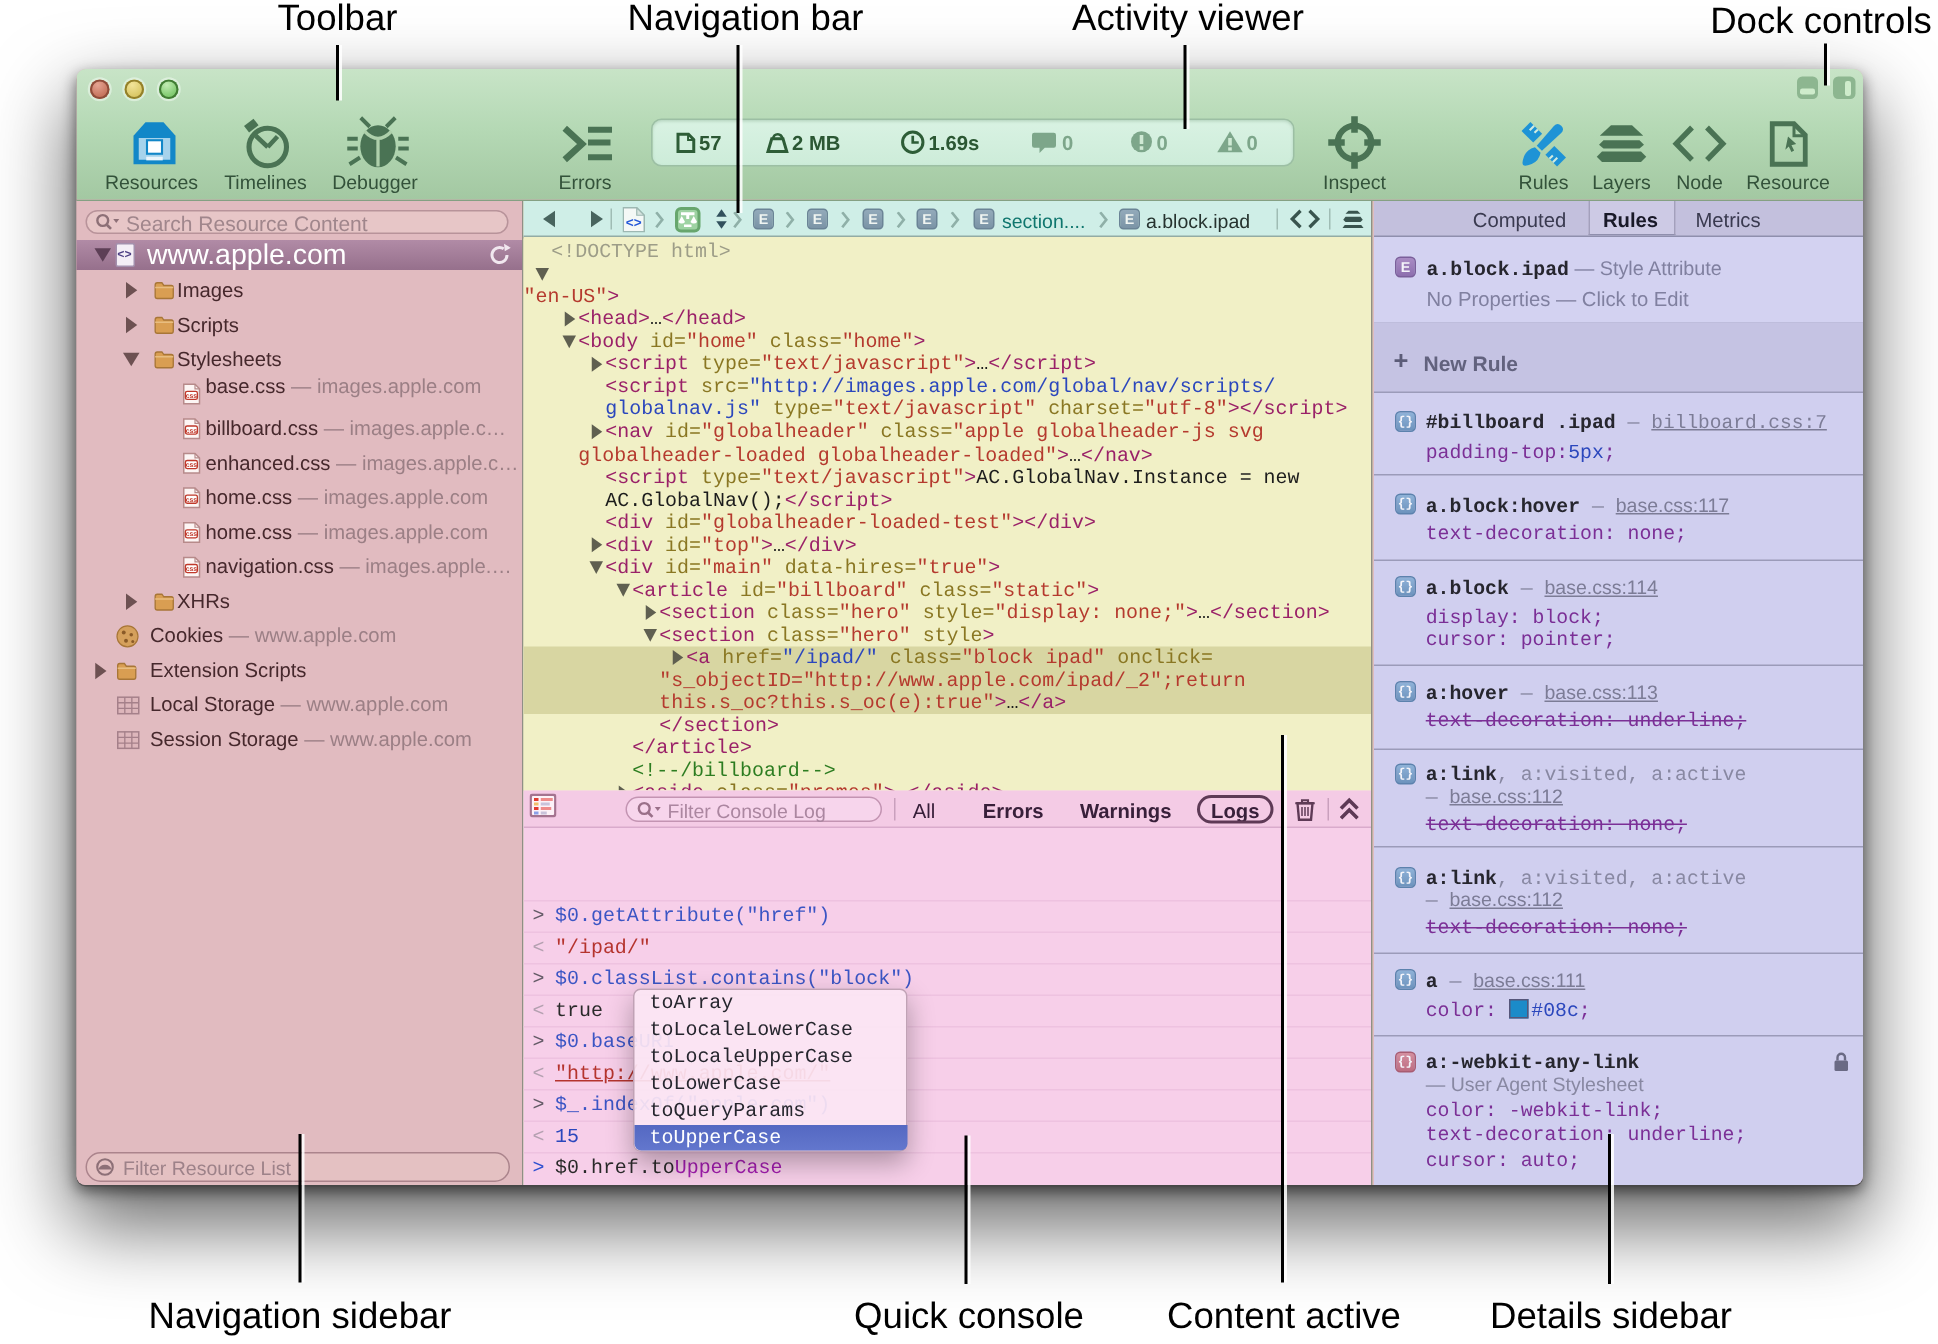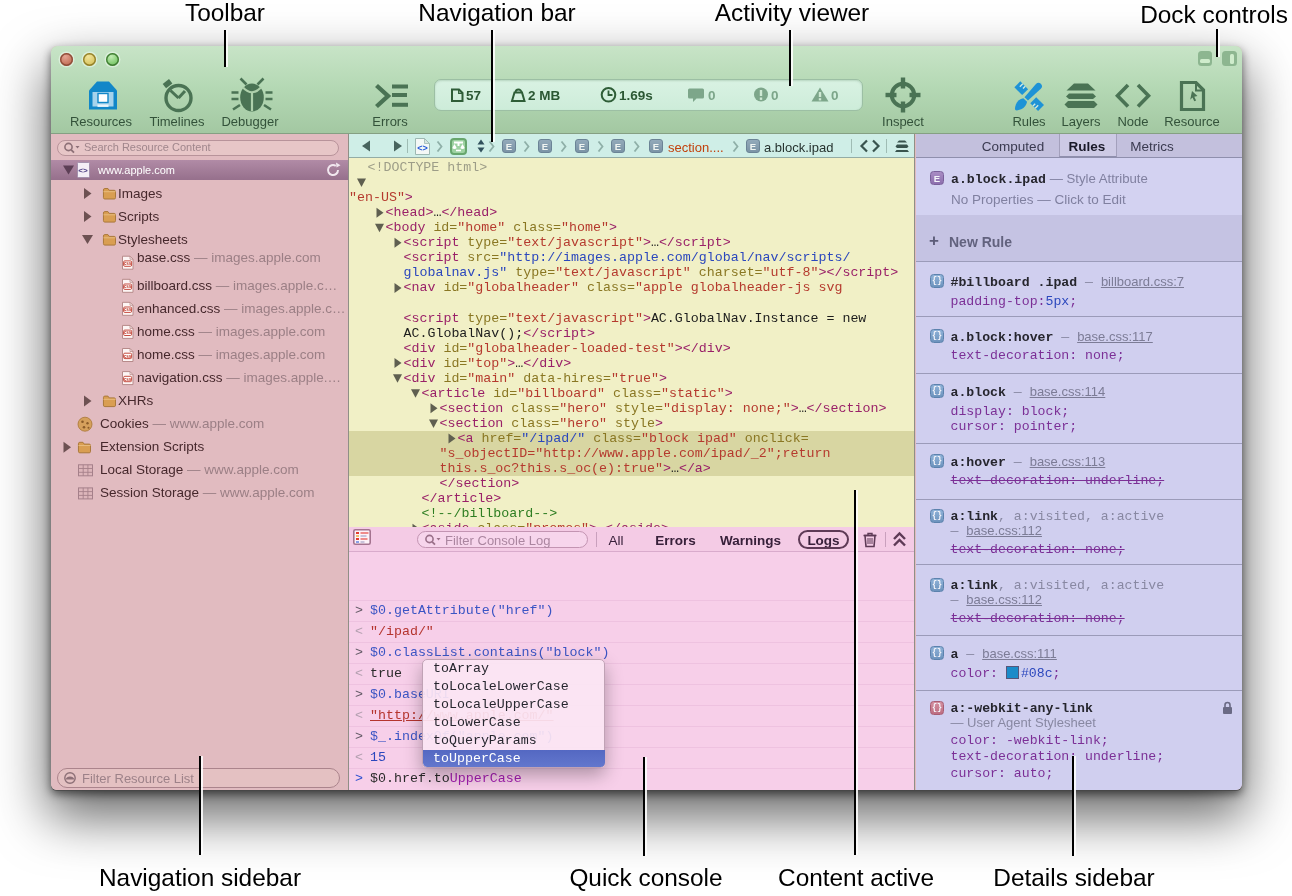--- a/index.html
+++ b/index.html
@@ -171,33 +171,33 @@
       <div class="abs" style="left:415px;top:42px;font-size:13.5px;font-weight:bold;color:#2b5733">57</div>
       <div class="abs" style="left:477px;top:42px;font-size:13.5px;font-weight:bold;color:#2b5733">2 MB</div>
       <div class="abs" style="left:568px;top:42px;font-size:13.5px;font-weight:bold;color:#2b5733">1.69s</div>
       <div class="abs" style="left:657px;top:42px;font-size:13.5px;font-weight:bold;color:#7da68a">0</div>
       <div class="abs" style="left:720px;top:42px;font-size:13.5px;font-weight:bold;color:#7da68a">0</div>
       <div class="abs" style="left:780px;top:42px;font-size:13.5px;font-weight:bold;color:#7da68a">0</div>
     </div>
     <div id="sidebarL">
 
       <div class="abs" style="left:6px;top:5.5px;width:282px;height:16.5px;border-radius:8.5px;background:#e7c6c7;border:1px solid #b8939a"></div>
-      <div class="abs" style="left:33px;top:7px;font-size:11px;color:#a0868c">Search Resource Content</div>
+      <div class="abs" style="left:33px;top:7px;font-size:14px;color:#a0868c">Search Resource Content</div>
       <svg class="abs" style="left:12px;top:8px" width="20" height="12" viewBox="0 0 20 12">
         <circle cx="5.5" cy="5" r="3.6" fill="none" stroke="#8d7077" stroke-width="1.6"></circle>
         <path d="M8.2,7.8 L11,10.6" stroke="#8d7077" stroke-width="1.8"></path>
         <path d="M12.5,4 l4,0 l-2,2.6 Z" fill="#8d7077"></path>
       </svg>
 
       <div class="abs" style="left:0;top:26px;width:297px;height:19.5px;background:linear-gradient(#b18ba6,#96708c)"></div>
       <svg class="abs" style="left:11px;top:30px" width="13" height="12" viewBox="0 0 13 12">
         <path d="M1,1.5 L12,1.5 L6.5,10.5 Z" fill="#5d3f56"></path>
       </svg>
       <div class="abs" style="left:25.5px;top:27.5px;width:13px;height:16px;background:#f4eef6;border-radius:1.5px;border:1px solid #a390ad;font-family:'Liberation Mono',monospace;font-size:8px;color:#4b3d82;text-align:center;line-height:16px;font-weight:bold">&lt;&gt;</div>
-      <div class="srow" style="left:47px;top:28.5px;color:#fff;font-size:11px">www.apple.com</div>
+      <div class="srow" style="left:47px;top:28.5px;color:#fff;font-size:19px">www.apple.com</div>
       <svg class="abs" style="left:274px;top:28px" width="16" height="16" viewBox="0 0 16 16">
         <path d="M13,8 a5,5 0 1 1 -2.2,-4.1" fill="none" stroke="#f1e7ef" stroke-width="2"></path>
         <path d="M11,0.5 L11.5,5.5 L15.5,3.2 Z" fill="#f1e7ef"></path>
       </svg>
       <svg class="abs" style="left:0;top:0" width="297" height="656" viewBox="0 0 297 656">
         <path d="M33,54.0 L40.5,59.5 L33,65.0 Z" fill="#6d5152"></path>
         <g transform="translate(52,53.5)">
           <g transform="scale(0.9,1)">
             <path d="M0.5,2.5 q0,-1.5 1.5,-1.5 h3.5 l1.4,1.8 h5.6 q1.4,0 1.4,1.5 V10 q0,1.5 -1.4,1.5 H2 q-1.5,0 -1.5,-1.5 Z" fill="#d99e52" stroke="#a87637" stroke-width="1"></path>
             <path d="M0.5,4.2 h13.4" stroke="#e8bd80" stroke-width="1"></path>
@@ -343,21 +343,21 @@
         </svg>
         <svg class="abs" style="left:211px;top:6.5px" width="7" height="11" viewBox="0 0 7 11">
           <path d="M1.5,0.5 L5.5,5.5 L1.5,10.5" fill="none" stroke="#8fb0a8" stroke-width="1.8"></path>
         </svg>
         <svg class="abs" style="left:247.5px;top:6.5px" width="7" height="11" viewBox="0 0 7 11">
           <path d="M1.5,0.5 L5.5,5.5 L1.5,10.5" fill="none" stroke="#8fb0a8" stroke-width="1.8"></path>
         </svg>
         <svg class="abs" style="left:284px;top:6.5px" width="7" height="11" viewBox="0 0 7 11">
           <path d="M1.5,0.5 L5.5,5.5 L1.5,10.5" fill="none" stroke="#8fb0a8" stroke-width="1.8"></path>
         </svg>
-        <div class="abs" style="left:319px;top:5.5px;font-size:13px;color:#c2410c">section....</div>
+        <div class="abs" style="left:319px;top:5.5px;font-size:13px;color:#0f766e">section....</div>
         <svg class="abs" style="left:383px;top:6.5px" width="7" height="11" viewBox="0 0 7 11">
           <path d="M1.5,0.5 L5.5,5.5 L1.5,10.5" fill="none" stroke="#8fb0a8" stroke-width="1.8"></path>
         </svg>
         <div class="abs" style="left:397px;top:5px;width:14px;height:14px;border-radius:3px;background:linear-gradient(#93aaba,#7b94a6);border:1px solid #6b8496;color:#f0f5f2;font-size:9.5px;font-weight:bold;text-align:center;line-height:13.5px">E</div>
         <div class="abs" style="left:415px;top:5.5px;font-size:13px;color:#26332f">a.block.ipad</div>
         <div class="abs" style="left:502px;top:5px;width:1px;height:14px;background:#9fbcb4"></div>
         <svg class="abs" style="left:510px;top:5px" width="22" height="14" viewBox="0 0 22 14">
 <path d="M8,1.5 L2.5,7 L8,12.5 M14,1.5 L19.5,7 L14,12.5" fill="none" stroke="#39544e" stroke-width="2.2"></path>
         </svg>
         <div class="abs" style="left:537px;top:5px;width:1px;height:14px;background:#9fbcb4"></div>
@@ -370,20 +370,21 @@
       <div id="content">
         <div class="abs" style="left:0;top:272px;width:565px;height:45px;background:#d8d6a2"></div>
         <div class="code" style="left:18.5px;top:1.0px"><span class="doc">&lt;!DOCTYPE html&gt;</span></div>
         <div class="code" style="left:0px;top:31.1px"><span class="val">"en-US"</span><span class="tag">&gt;</span></div>
         <div class="code" style="left:36.5px;top:46.2px"><span class="tag">&lt;head&gt;</span>…<span class="tag">&lt;/head&gt;</span></div>
         <div class="code" style="left:36.5px;top:61.2px"><span class="tag">&lt;body </span><span class="attr">id=</span><span class="val">"home"</span><span class="attr"> class=</span><span class="val">"home"</span><span class="tag">&gt;</span></div>
         <div class="code" style="left:54.5px;top:76.2px"><span class="tag">&lt;script </span><span class="attr">type=</span><span class="val">"text/javascript"</span><span class="tag">&gt;</span>…<span class="tag">&lt;/script&gt;</span></div>
         <div class="code" style="left:54.5px;top:91.3px"><span class="tag">&lt;script </span><span class="attr">src=</span><span class="lnk">"http://images.apple.com/global/nav/scripts/</span></div>
         <div class="code" style="left:54.5px;top:106.4px"><span class="lnk">globalnav.js"</span><span class="attr"> type=</span><span class="val">"text/javascript"</span><span class="attr"> charset=</span><span class="val">"utf-8"</span><span class="tag">&gt;&lt;/script&gt;</span></div>
         <div class="code" style="left:54.5px;top:121.4px"><span class="tag">&lt;nav </span><span class="attr">id=</span><span class="val">"globalheader"</span><span class="attr"> class=</span><span class="val">"apple globalheader-js svg</span></div>
+        <div class="code" style="left:36.5px;top:136.5px"><span class="val">globalheader-loaded globalheader-loaded"</span><span class="tag">&gt;</span>…<span class="tag">&lt;/nav&gt;</span></div>
         <div class="code" style="left:54.5px;top:151.5px"><span class="tag">&lt;script </span><span class="attr">type=</span><span class="val">"text/javascript"</span><span class="tag">&gt;</span>AC.GlobalNav.Instance = new</div>
         <div class="code" style="left:54.5px;top:166.6px">AC.GlobalNav();<span class="tag">&lt;/script&gt;</span></div>
         <div class="code" style="left:54.5px;top:181.6px"><span class="tag">&lt;div </span><span class="attr">id=</span><span class="val">"globalheader-loaded-test"</span><span class="tag">&gt;&lt;/div&gt;</span></div>
         <div class="code" style="left:54.5px;top:196.6px"><span class="tag">&lt;div </span><span class="attr">id=</span><span class="val">"top"</span><span class="tag">&gt;</span>…<span class="tag">&lt;/div&gt;</span></div>
         <div class="code" style="left:54.5px;top:211.7px"><span class="tag">&lt;div </span><span class="attr">id=</span><span class="val">"main"</span><span class="attr"> data-hires=</span><span class="val">"true"</span><span class="tag">&gt;</span></div>
         <div class="code" style="left:72.5px;top:226.8px"><span class="tag">&lt;article </span><span class="attr">id=</span><span class="val">"billboard"</span><span class="attr"> class=</span><span class="val">"static"</span><span class="tag">&gt;</span></div>
         <div class="code" style="left:90.5px;top:241.8px"><span class="tag">&lt;section </span><span class="attr">class=</span><span class="val">"hero"</span><span class="attr"> style=</span><span class="val">"display: none;"</span><span class="tag">&gt;</span>…<span class="tag">&lt;/section&gt;</span></div>
         <div class="code" style="left:90.5px;top:256.9px"><span class="tag">&lt;section </span><span class="attr">class=</span><span class="val">"hero"</span><span class="attr"> style</span><span class="tag">&gt;</span></div>
         <div class="code" style="left:108.5px;top:271.9px"><span class="tag">&lt;a </span><span class="attr">href=</span><span class="lnk">"/ipad/"</span><span class="attr"> class=</span><span class="val">"block ipad"</span><span class="attr"> onclick=</span></div>
         <div class="code" style="left:90.5px;top:286.9px"><span class="val">"s_objectID="http://www.apple.com/ipad/_2";return</span></div>
@@ -488,21 +489,21 @@
       <div class="abs" style="left:0;top:24px;width:326px;height:56.5px;background:#d3d2f1"></div>
       <div class="badge" style="left:14px;top:37px;background:linear-gradient(#a98cc4,#8d6fae);border:1px solid #7a5f9a">E</div>
       <div class="abs mono" style="left:35px;top:37px;font-size:13.2px;font-weight:bold;color:#26262e;white-space:pre">a.block.ipad<span class="rs-gray" style="font-family:'Liberation Sans';font-weight:normal;color:#8080a0"> — Style Attribute</span></div>
       <div class="abs" style="left:35px;top:57.5px;font-size:13.5px;color:#8080a0">No Properties — Click to Edit</div>
       <div class="rsec-div" style="top:80.5px"></div>
       <div class="abs" style="left:0;top:81px;width:326px;height:46.5px;background:#c5c3e3"></div>
       <div class="abs" style="left:13px;top:97px;font-size:17px;font-weight:bold;color:#5c5c78">+</div>
       <div class="abs" style="left:33px;top:100px;font-size:14px;font-weight:bold;color:#62627e">New Rule</div>
       <div class="rsec-div" style="top:127.4px"></div>
       <div class="badge" style="left:14px;top:140px;background:linear-gradient(#8fb2d8,#6d93bd);border:1px solid #5c82ad;font-size:8.5px;font-family:'Liberation Mono',monospace">{}</div>
-      <div class="abs mono" style="left:34.5px;top:139.8px;font-size:13.2px;white-space:pre"><span style="color:#26262e;font-weight:bold">#billboard .ipad</span><span style="color:#8888a2"> — </span><span style="color:#7c7c96;text-decoration:underline;font-family:Liberation Sans, sans-serif;font-size:13px">billboard.css:7</span></div>
+      <div class="abs mono" style="left:34.5px;top:139.8px;font-size:13.2px;white-space:pre"><span style="color:#26262e;font-weight:bold">#billboard .ipad</span><span style="color:#8888a2"> — </span><span style="color:#7c7c96;text-decoration:underline;font-family:Liberation Mono, monospace;font-size:13px">billboard.css:7</span></div>
       <div class="abs mono" style="left:34.5px;top:160px;font-size:13.2px;white-space:pre;color:#7b2f96">padding-top:<span style="color:#2b47bd">5px</span>;</div>
       <div class="rsec-div" style="top:181.5px"></div>
       <div class="badge" style="left:14px;top:195px;background:linear-gradient(#8fb2d8,#6d93bd);border:1px solid #5c82ad;font-size:8.5px;font-family:'Liberation Mono',monospace">{}</div>
       <div class="abs mono" style="left:34.5px;top:194.7px;font-size:13.2px;white-space:pre"><span style="color:#26262e;font-weight:bold">a.block:hover</span><span style="color:#8888a2"> — </span><span style="color:#7c7c96;text-decoration:underline;font-family:'Liberation Sans',sans-serif;font-size:13px">base.css:117</span></div>
       <div class="abs mono" style="left:34.5px;top:214.4px;font-size:13.2px;white-space:pre;color:#7b2f96">text-decoration: none;</div>
       <div class="rsec-div" style="top:238.5px"></div>
       <div class="badge" style="left:14px;top:250px;background:linear-gradient(#8fb2d8,#6d93bd);border:1px solid #5c82ad;font-size:8.5px;font-family:'Liberation Mono',monospace">{}</div>
       <div class="abs mono" style="left:34.5px;top:250.1px;font-size:13.2px;white-space:pre"><span style="color:#26262e;font-weight:bold">a.block</span><span style="color:#8888a2"> — </span><span style="color:#7c7c96;text-decoration:underline;font-family:'Liberation Sans',sans-serif;font-size:13px">base.css:114</span></div>
       <div class="abs mono" style="left:34.5px;top:270px;font-size:13.2px;white-space:pre;color:#7b2f96">display: block;</div>
       <div class="abs mono" style="left:34.5px;top:285.4px;font-size:13.2px;white-space:pre;color:#7b2f96">cursor: pointer;</div>

